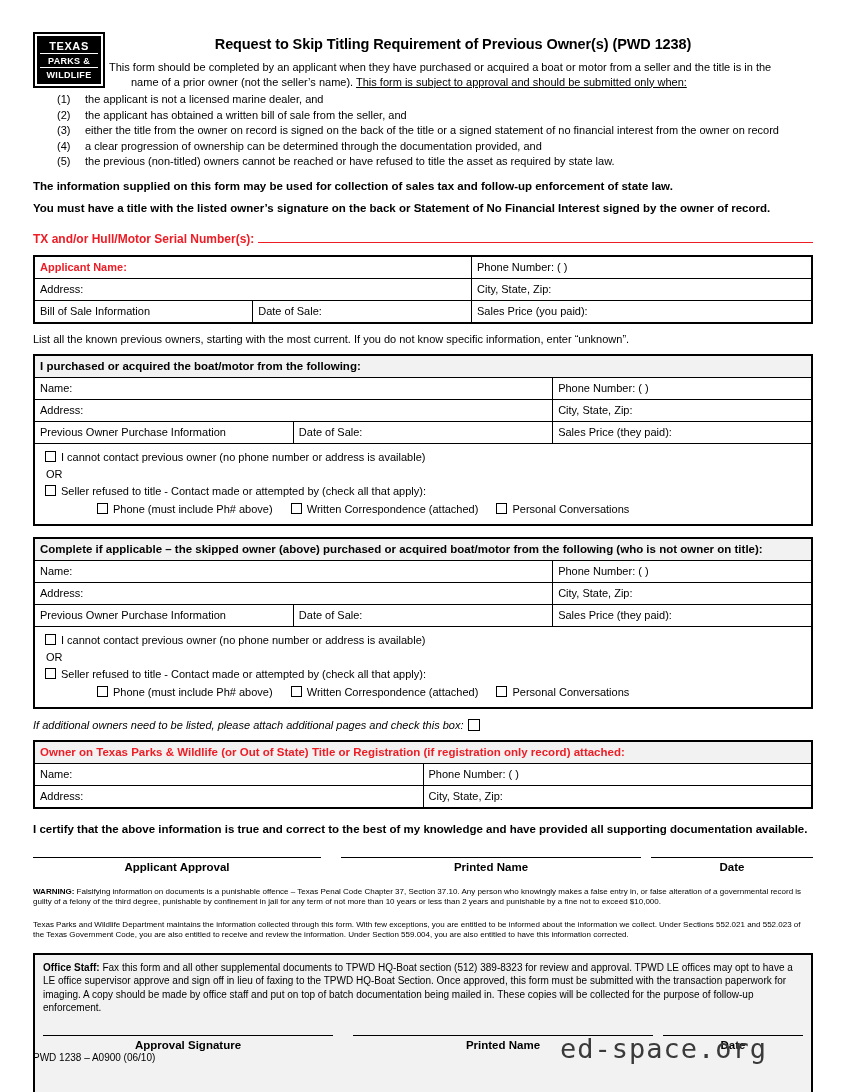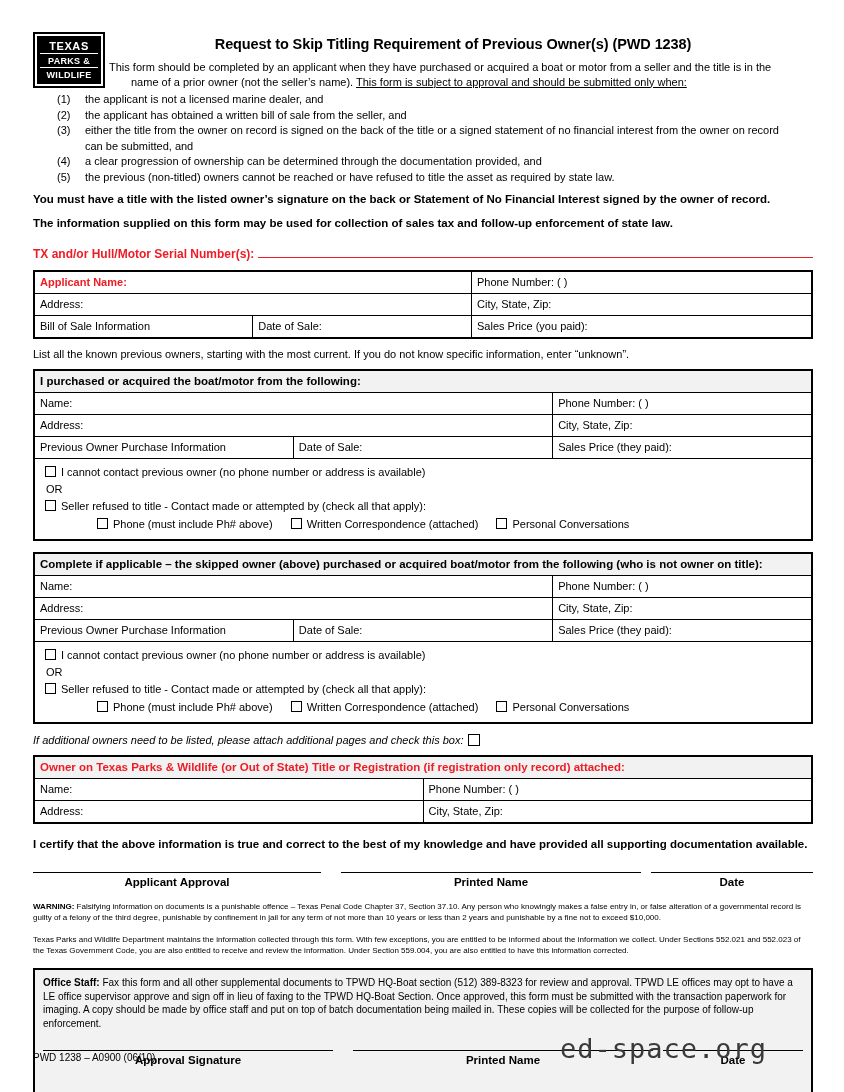--- a/index.html
+++ b/index.html
@@ -294,34 +294,34 @@
       <div class="numrow">
         <div class="n">(1)</div>
         <div class="t"><span>the applicant is not a licensed marine dealer, and</span></div>
       </div>
       <div class="numrow">
         <div class="n">(2)</div>
         <div class="t"><span>the applicant has obtained a written bill of sale from the seller, and</span></div>
       </div>
       <div class="numrow">
         <div class="n">(3)</div>
-        <div class="t"><span>either the title from the owner on record is signed on the back of the title or a signed statement of no financial interest from the owner on record</span><span class="cont">can be submitted, and</span></div>
+        <div class="t"><span>either the title from the owner on record is signed on the back of the title or a signed statement of no financial interest from the owner on record</span></div>
       </div>
       <div class="numrow">
         <div class="n">(4)</div>
         <div class="t"><span>a clear progression of ownership can be determined through the documentation provided, and</span></div>
       </div>
       <div class="numrow">
         <div class="n">(5)</div>
         <div class="t"><span>the previous (non-titled) owners cannot be reached or have refused to title the asset as required by state law.</span></div>
       </div>
     </div>
 
+    <div class="boldstmt">The information supplied on this form may be used for collection of sales tax and follow-up enforcement of state law.</div>
     <div class="boldstmt s2">You must have a title with the listed owner’s signature on the back or Statement of No Financial Interest signed by the owner of record.</div>
-    <div class="boldstmt">The information supplied on this form may be used for collection of sales tax and follow-up enforcement of state law.</div>
 
     <div class="redline">
       <span class="rl-label">TX and/or Hull/Motor Serial Number(s):</span>
       <span class="rl-rule"></span>
     </div>
 
     <table class="form outer t-applicant">
       <tbody>
           <tr>
         <td colspan="2" style="width:427px"><span class="red-label">Applicant Name:</span></td>

